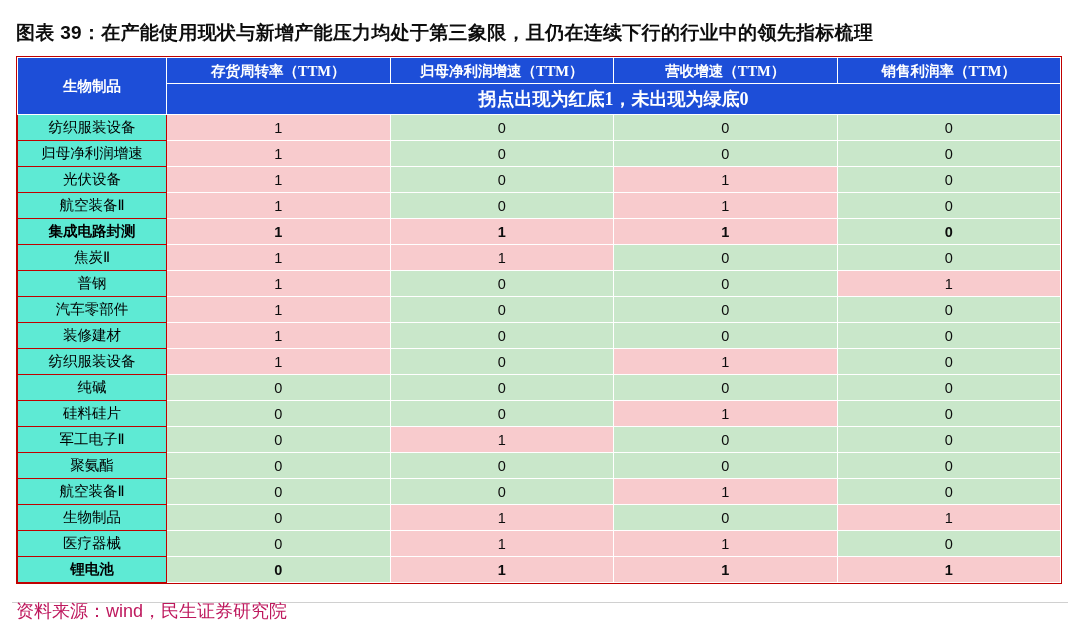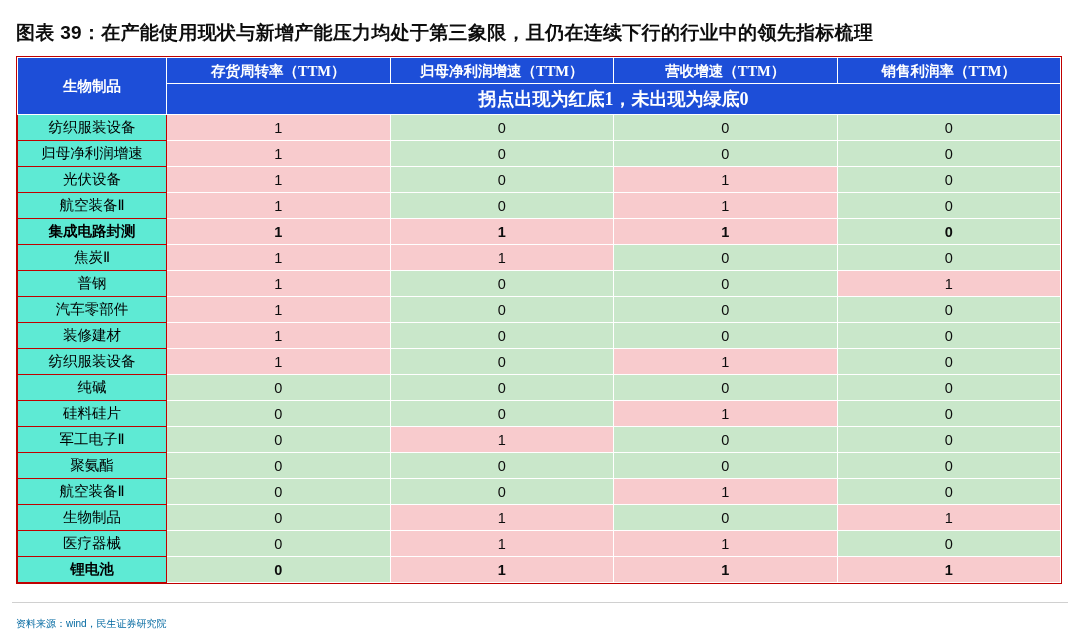--- a/index.html
+++ b/index.html
@@ -90,23 +90,23 @@
     margin-left: 4px;
     box-sizing: border-box;
   }
   .outer-wrap table.matrix {
     margin-left: 0;
     width: 100%;
   }
   .source {
     position: absolute;
     left: 16px;
-    bottom: 8px;
-    font-size: 10px;
-    color: #0369a1;
+    bottom: 16px;
+    font-size: 18px;
+    color: #be185d;
   }
   .divider {
     position: absolute;
     left: 12px;
     right: 12px;
     bottom: 36px;
     border-top: 1px solid #d0d0d0;
   }
 </style>
 </head>

